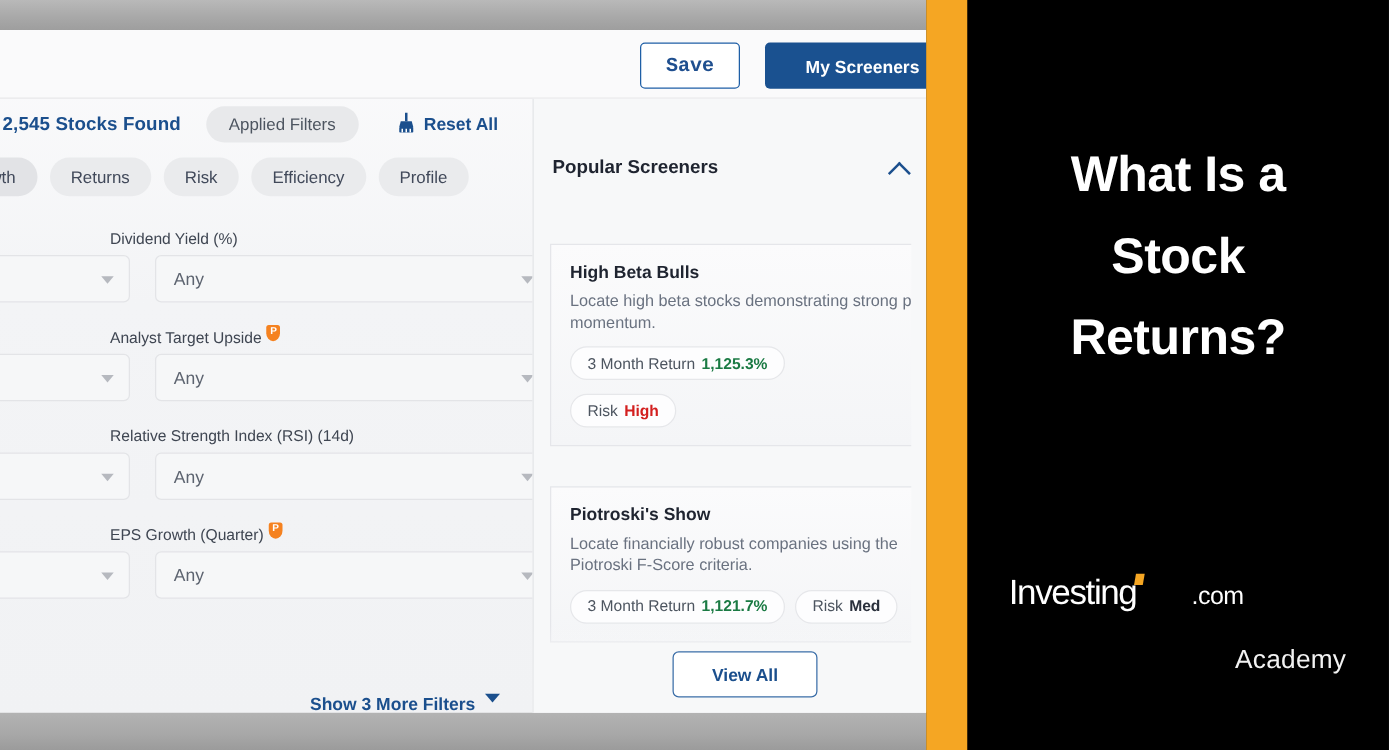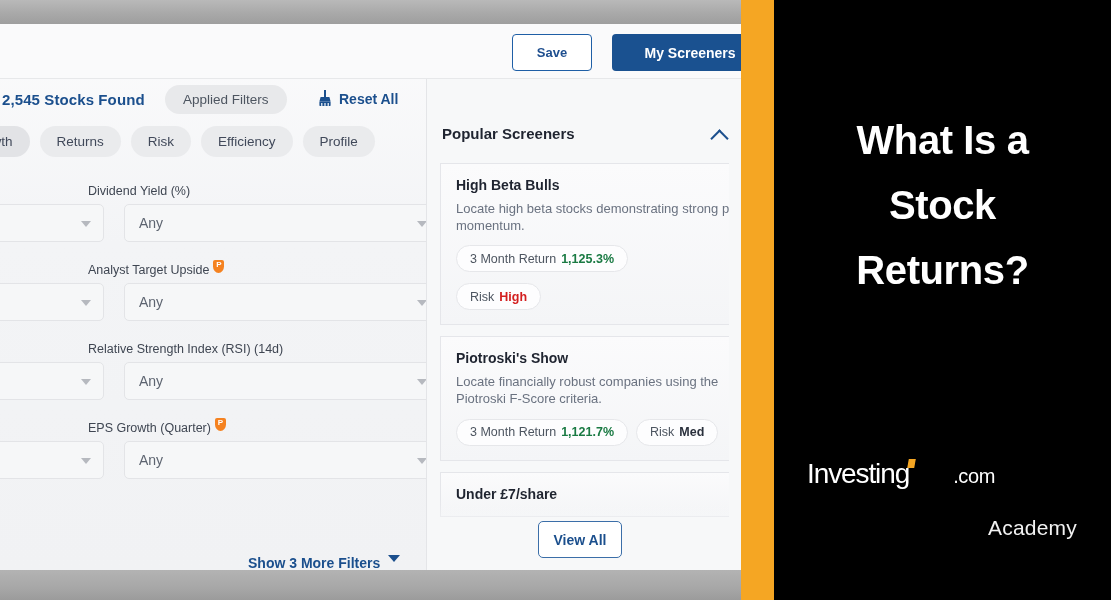--- a/index.html
+++ b/index.html
@@ -27,22 +27,22 @@
     position: absolute; left: 0; top: 24px; width: 741px; height: 546px;
     background: linear-gradient(180deg,#fbfbfc 0%, #f3f4f6 40%, #f1f2f4 100%);
   }
 
   
   .topbar { position: absolute; left: 0; top: 0; width: 741px; height: 55px;
             background: #fafafb; border-bottom: 1px solid #e7e8ea; }
   .btn-save {
     position: absolute; left: 512px; top: 10px; width: 80px; height: 37px;
     border: 1px solid #1f5fa6; border-radius: 4px; background: #ffffff;
-    color: #1f4f8f; font-size: 13px; font-weight: bold;
-    display: flex; align-items: center; justify-content: center; cursor: pointer;
+    color: #1f4f8f; font-size: 16px; font-weight: bold;
+    display: flex; align-items: center; justify-content: center; cursor: pointer; font-family: Liberation Mono, monospace;
   }
   .btn-myscreeners {
     position: absolute; left: 612px; top: 10px; width: 150px; height: 37px;
     border-radius: 4px 0 0 4px; background: #1a5190; color: #fff;
     font-size: 14px; font-weight: bold;
     display: flex; align-items: center; justify-content: center;
     padding-left: 6px; cursor: pointer;
   }
 
   
@@ -128,21 +128,21 @@
   .chev-up::before {
     content: ""; position: absolute; left: 1px; top: 5px; width: 11px; height: 11px;
     border-left: 2.5px solid #1b4f8d; border-top: 2.5px solid #1b4f8d;
     transform: rotate(45deg);
   }
 
   .cards { position: absolute; left: 13px; top: 84px; width: 289px; height: 365px; overflow: hidden; }
   .card {
     width: 347px; border: 1px solid #e5e6ea; border-radius: 0;
     background: linear-gradient(180deg,#fbfbfc 0%,#f4f5f7 100%);
-    padding: 13px 15px 14px 15px; margin-bottom: 11px; cursor: pointer;
+    padding: 13px 15px 14px 15px; margin-bottom: 11px; cursor: pointer; margin-top: 32px;
   }
   .card-head { display: flex; align-items: center; justify-content: space-between; }
   .card-title { font-size: 14px; font-weight: bold; color: #1f2430; }
   .card-region { display: flex; align-items: center; gap: 6px; }
   .flag { width: 17px; height: 12px; border-radius: 1.5px; }
   .region-code { font-size: 12.5px; font-weight: bold; color: #3f4652; }
   .card-desc { margin-top: 7px; font-size: 13px; line-height: 1.32; color: #6a7280; }
   .chips { margin-top: 11px; display: flex; flex-wrap: wrap; gap: 8px; }
   .chip {
     height: 27px; padding: 0 13px; border: 1px solid #e6e7ea; border-radius: 14px;
@@ -153,21 +153,21 @@
   .v-green { color: #1a7a43; }
   .v-red { color: #d31f1f; }
   .v-dark { color: #2a303c; }
 
   .fade {
     position: absolute; left: 0; bottom: 0; width: 315px; height: 70px;
     background: linear-gradient(180deg, rgba(247,248,249,0) 0%, rgba(247,248,249,.92) 58%, #f7f8f9 100%);
     pointer-events: none;
   }
   .btn-viewall {
-    position: absolute; left: 111px; top: 442px; width: 84px; height: 37px;
+    position: absolute; left: 111px; top: 442px; width: 116px; height: 37px;
     border: 1px solid #3b6ea8; border-radius: 5px; background: #ffffff;
     color: #1b4f8d; font-size: 14px; font-weight: bold;
     display: flex; align-items: center; justify-content: center; cursor: pointer; z-index: 3;
   }
 
   
   .accent { position: absolute; left: 741px; top: 0; width: 33px; height: 600px; background: #f5a623; }
   .dark {
     position: absolute; left: 774px; top: 0; width: 337px; height: 600px;
     background: #000; color: #fff;

